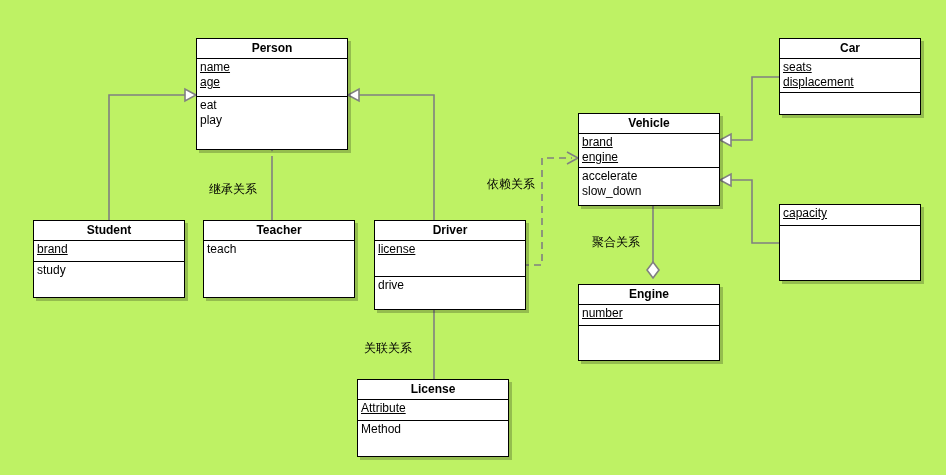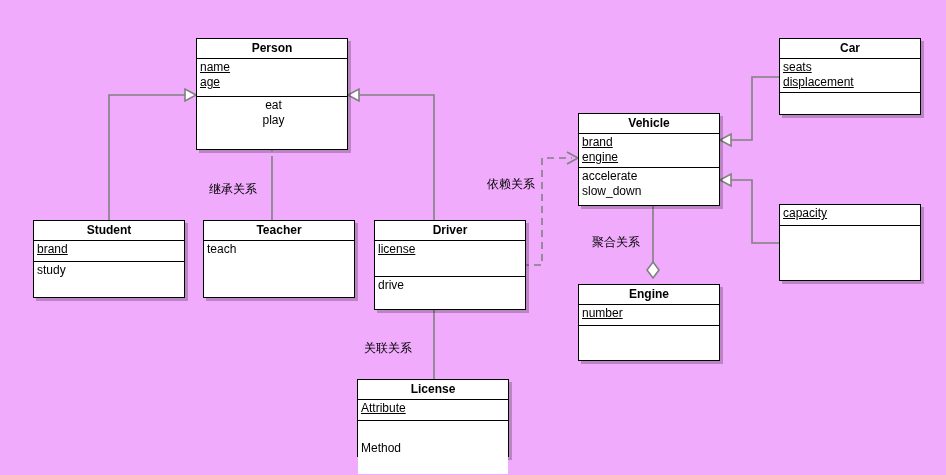--- a/index.html
+++ b/index.html
@@ -10,21 +10,21 @@
   body {
     width: 946px;
     height: 475px;
     font-family: "Liberation Sans", sans-serif;
     overflow: hidden;
   }
   #diagram-canvas {
     position: relative;
     width: 946px;
     height: 475px;
-    background: #f0abfc;
+    background: #bef264;
   }
   #uml-svg {
     position: absolute;
     left: 0;
     top: 0;
     width: 946px;
     height: 475px;
   }
   .edge-line {
     fill: none;
@@ -136,21 +136,21 @@
       </g>
   </svg>
 
   <div id="classes-layer">
       <div class="uml-class" style="left: 196px; top: 38px; width: 152px; height: 112px;">
         <div class="uml-name-row" style="height: 20px;">Person</div>
         <div class="uml-attr-row" style="height: 38px;">
           <div class="uml-member">name</div>
           <div class="uml-member">age</div>
         </div>
-        <div class="uml-method-row" style="height: 50.8px; text-align: center;">
+        <div class="uml-method-row" style="height: 50.8px;">
           <div class="uml-member">eat</div>
           <div class="uml-member">play</div>
         </div>
       </div>
       <div class="uml-class" style="left: 33px; top: 220px; width: 152px; height: 78px;">
         <div class="uml-name-row" style="height: 20px;">Student</div>
         <div class="uml-attr-row" style="height: 21px;">
           <div class="uml-member">brand</div>
         </div>
         <div class="uml-method-row" style="height: 33.8px;">
@@ -170,21 +170,21 @@
         </div>
         <div class="uml-method-row" style="height: 30.8px;">
           <div class="uml-member">drive</div>
         </div>
       </div>
       <div class="uml-class" style="left: 357px; top: 379px; width: 152px; height: 78px;">
         <div class="uml-name-row" style="height: 20px;">License</div>
         <div class="uml-attr-row" style="height: 21px;">
           <div class="uml-member">Attribute</div>
         </div>
-        <div class="uml-method-row" style="height: 33.8px; margin-top: 19px;">
+        <div class="uml-method-row" style="height: 33.8px;">
           <div class="uml-member">Method</div>
         </div>
       </div>
       <div class="uml-class" style="left: 578px; top: 113px; width: 142px; height: 93px;">
         <div class="uml-name-row" style="height: 20px;">Vehicle</div>
         <div class="uml-attr-row" style="height: 34px;">
           <div class="uml-member">brand</div>
           <div class="uml-member">engine</div>
         </div>
         <div class="uml-method-row" style="height: 35.8px;">

